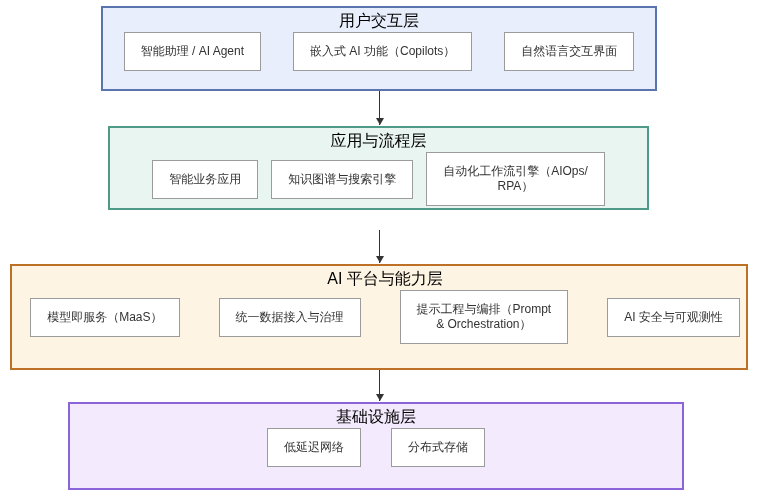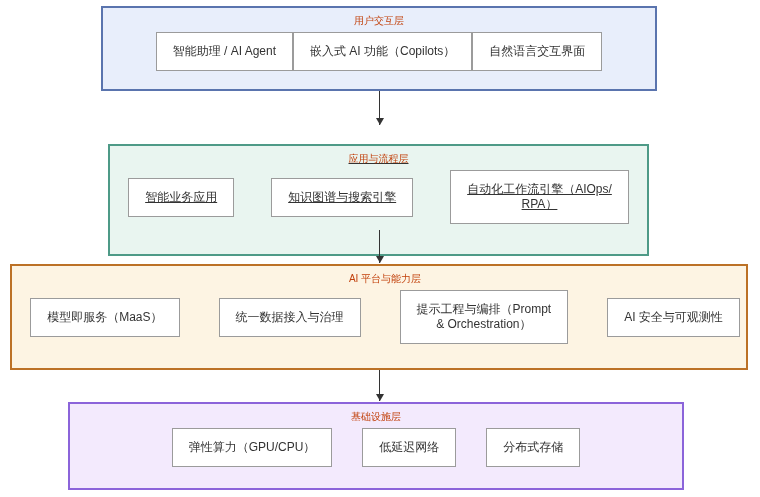--- a/index.html
+++ b/index.html
@@ -13,48 +13,48 @@
     overflow: hidden;
   }
   .layer {
     position: absolute;
     box-sizing: border-box;
     border: 2px solid #888888;
     background: #f5f5f5;
   }
   .layer-title {
     text-align: center;
-    font-size: 10px;
+    font-size: 16px;
     line-height: 15px;
     padding-top: 5px;
-    color: #c2410c;
+    color: #000000;
   }
   .nodes {
     display: flex;
     justify-content: center;
     align-items: center;
     margin-top: 4px;
   }
   .node {
     box-sizing: border-box;
     background: #ffffff;
     border: 1px solid #9b9b9b;
     padding: 11px 16px;
     font-size: 12px;
     line-height: 15px;
     text-align: center;
     white-space: pre-line;
     color: #333333;
   }
   .layer-1 { left: 101px; top: 6px;   width: 556px; height: 85px;  }
-  .layer-2 { left: 108px; top: 144px; width: 541px; height: 112px; text-decoration: underline; }
+  .layer-2 { left: 108px; top: 126px; width: 541px; height: 84px; }
   .layer-3 { left: 10px;  top: 264px; width: 738px; height: 106px; }
   .layer-4 { left: 68px;  top: 402px; width: 616px; height: 88px;  }
-  .layer-1 .nodes { }
-  .layer-2 .nodes { gap: 37px; }
+  .layer-1 .nodes { gap: 32px; }
+  .layer-2 .nodes { gap: 13px; }
   .layer-3 .nodes { gap: 39px; }
   .layer-4 .nodes { gap: 30px; }
   .connector {
     position: absolute;
     width: 1px;
     background: #333333;
     left: 379px;
   }
   .connector::after {
     content: "";
@@ -107,19 +107,18 @@
 &amp; Orchestration）</div>
       <div class="node">AI 安全与可观测性</div>
     </div>
   </section>
 
   <div class="connector connector-3"></div>
 
   <section class="layer layer-4" style="border-color: rgb(139, 100, 218); background-color: rgb(243, 234, 253);">
     <div class="layer-title">基础设施层</div>
     <div class="nodes">
-      <div class="node">弹性算力（GPU/CPU）</div>
       <div class="node">低延迟网络</div>
       <div class="node">分布式存储</div>
     </div>
   </section>
 
 </div>
 
 </body></html>

